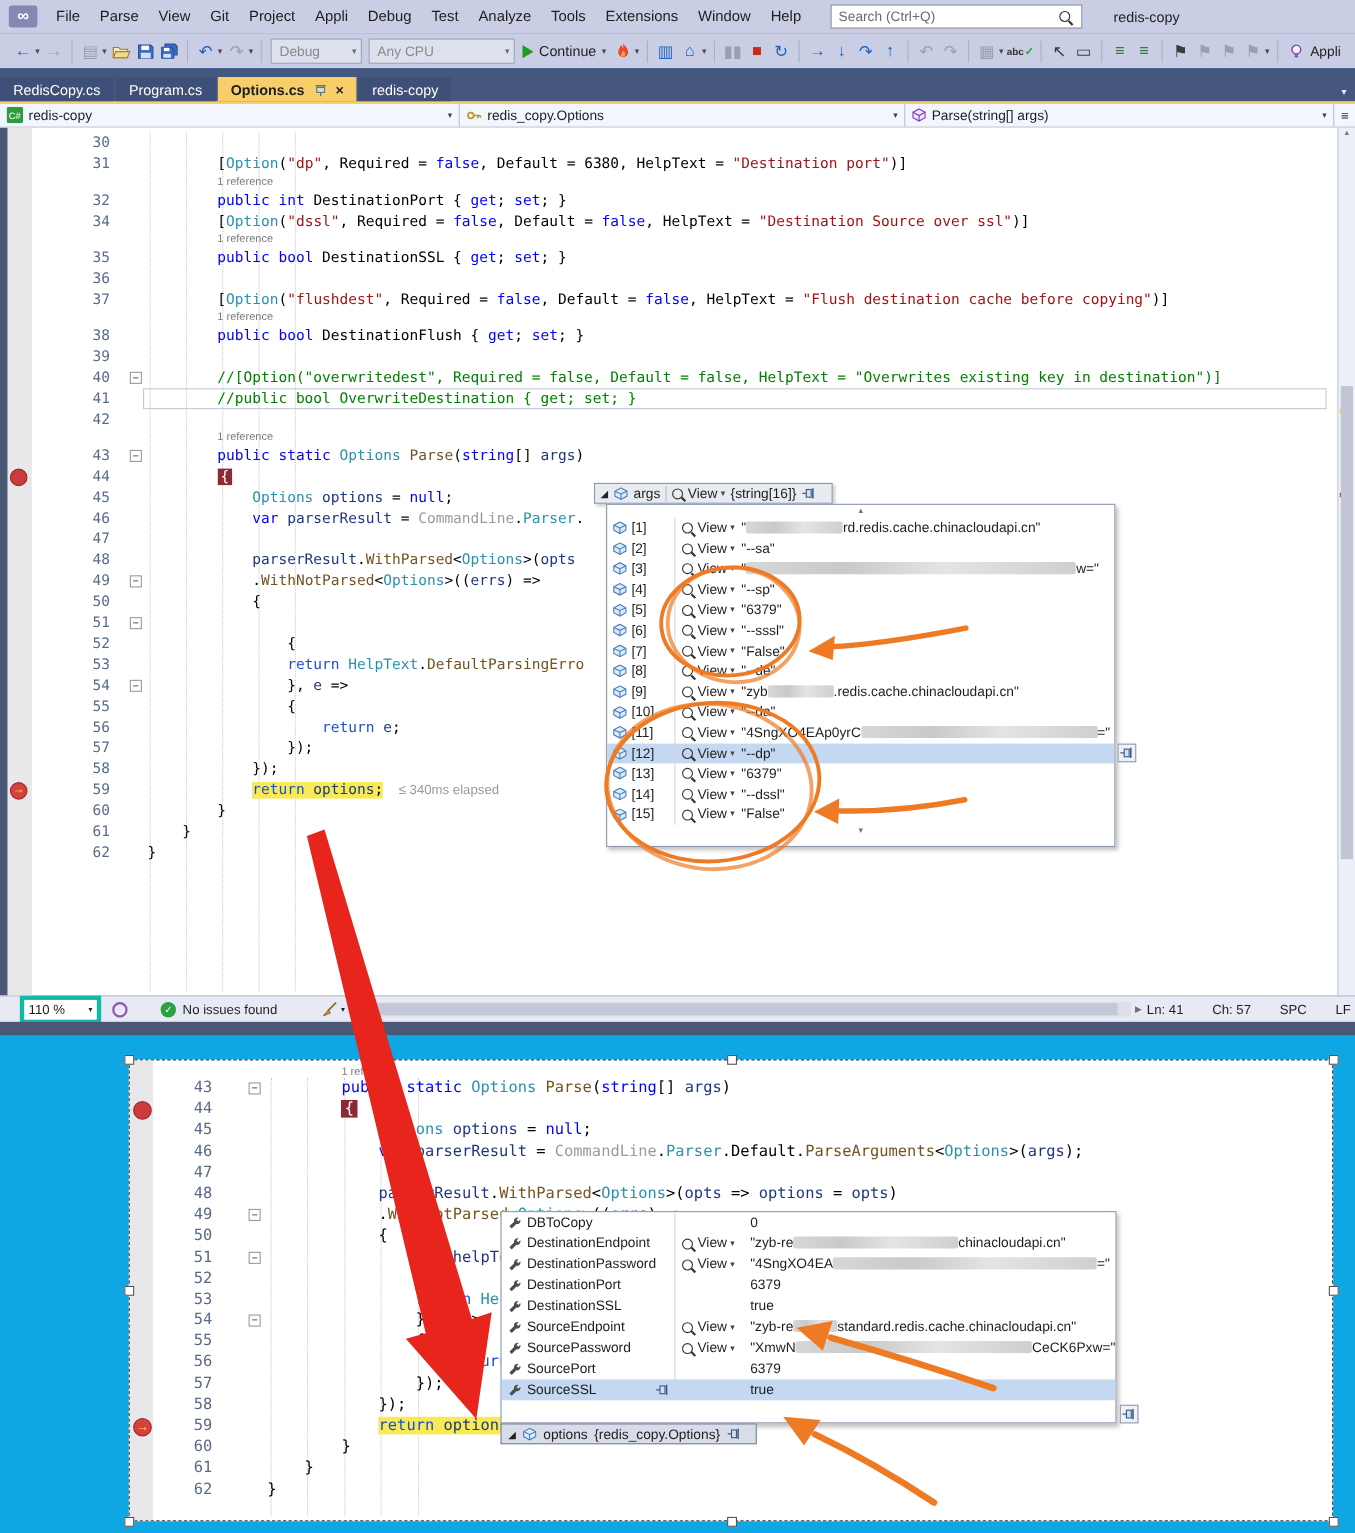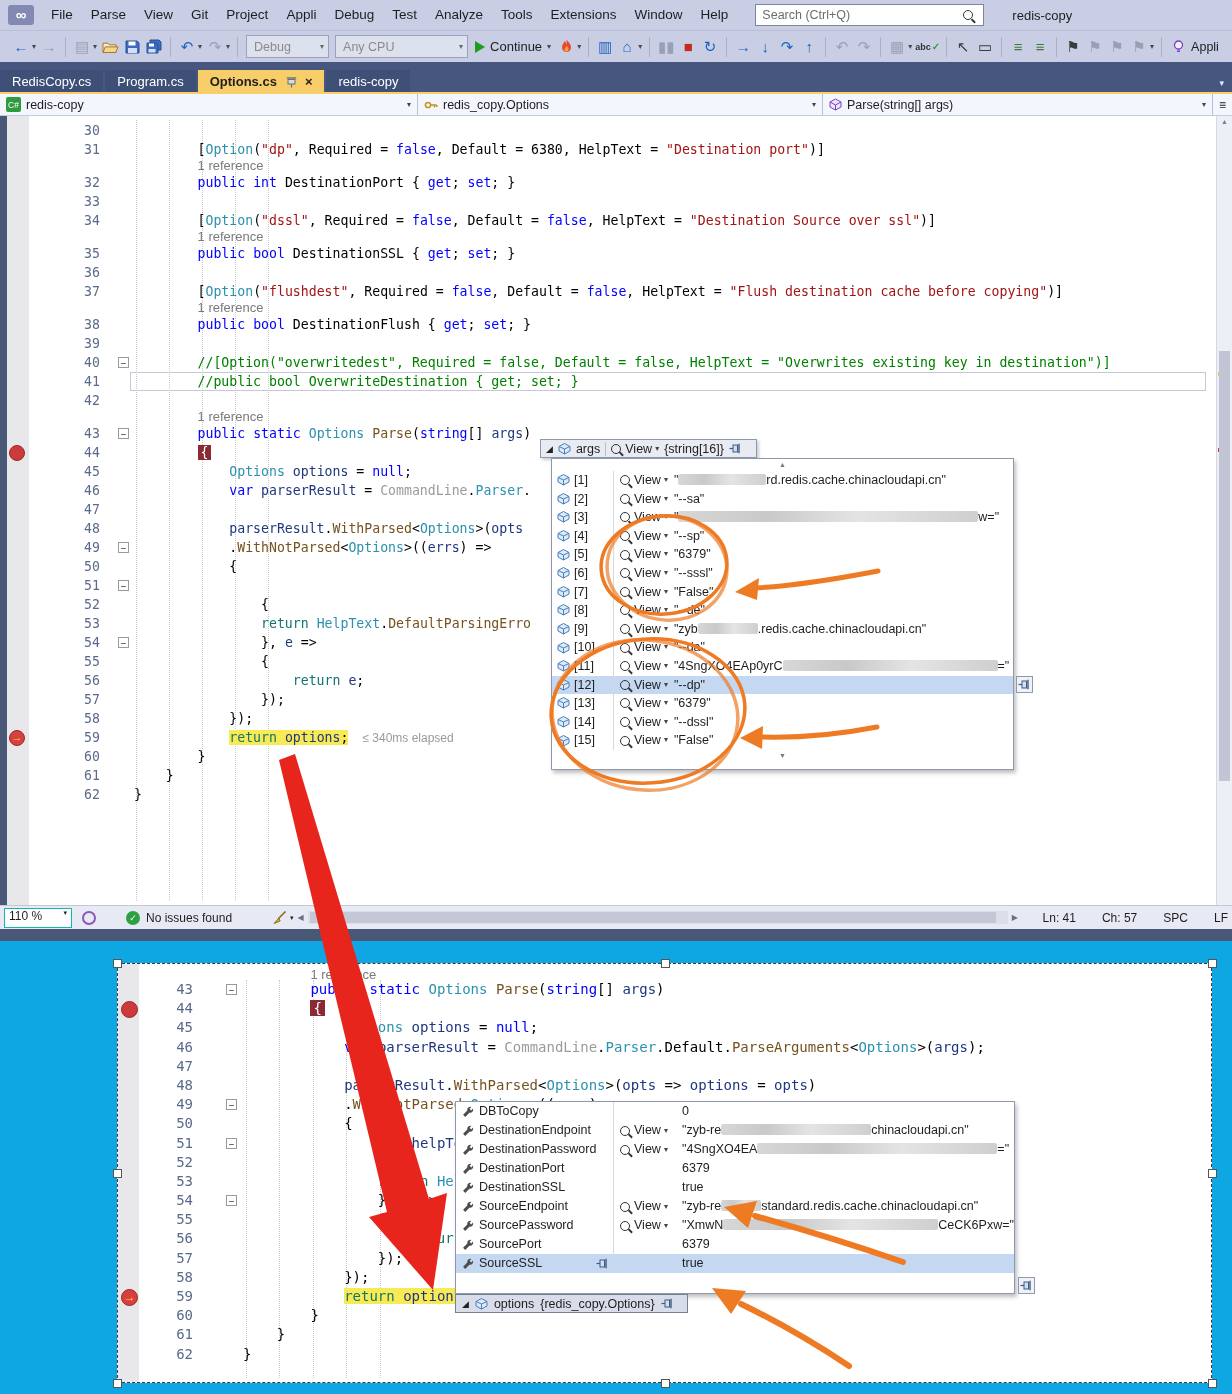--- a/index.html
+++ b/index.html
@@ -62,43 +62,43 @@
   .ed-top .num{width:100px;}
   .ed-bot .num{width:75px;}
   .foldcol{display:inline-block;position:relative;vertical-align:top;height:100%;}
   .ed-top .foldcol{width:34px;}
   .ed-bot .foldcol{width:50px;}
   .fbx{position:absolute;top:4px;width:11px;height:11px;border:1px solid #9a9a9a;background:#fff;
        font:9px/10px "DejaVu Sans Mono",monospace;text-align:center;color:#333;box-sizing:border-box;}
   .ed-top .fbx{left:18px;}
   .ed-bot .fbx{left:33px;}
   .codetxt{display:inline-block;vertical-align:top;white-space:pre;}
-  .clens{font-family:"Liberation Sans",sans-serif;font-size:13px;color:#7A7A7A;height:14px;line-height:14px;position:relative;z-index:2;}
+  .clens{font-family:"Liberation Sans",sans-serif;font-size:10px;color:#7A7A7A;height:14px;line-height:14px;position:relative;z-index:2;}
   .ed-bot .clens{height:10px;line-height:10px;overflow:hidden;}
   .sk{color:#0101fd}.st{color:#2B91AF}.ss{color:#a31515}.sc{color:#008000}.sm{color:#74531f}
-  .sv{color:#1f377f}.sn{color:#9b9b9b}.sr{color:#0f766e}.sp{color:#000}
+  .sv{color:#1f377f}.sn{color:#9b9b9b}.sr{color:#1d4ed8}.sp{color:#000}
   .sb{background:#8B2A35;color:#fff;padding:0 3px;}
   .hlwrap{background:#F7EA55;}
   .perf{color:#9a9a9a;font-family:"Liberation Sans",sans-serif;font-size:12px;margin-left:14px;}
   .curbox{position:absolute;left:130px;right:10px;top:0;bottom:0;border:1px solid #C3C9D8;pointer-events:none;}
   .gic{position:absolute;border-radius:50%;z-index:3;text-align:center;}
   .gic.bp{background:#CB3B3B;border:1px solid #9E2626;}
   .gic.cs{background:#D64040;border:1px solid #9E2626;color:#FFE11A;font-weight:bold;font-family:"Liberation Sans",sans-serif;}
   .ed-top .gic{left:9px;top:2px;width:14px;height:14px;font-size:11px;line-height:13px;}
   .ed-bot .gic{left:3px;top:2px;width:15px;height:15px;font-size:12px;line-height:14px;}
   .vg{position:absolute;top:4px;bottom:4px;border-left:1px dotted #C9C9C9;z-index:1;}
   
   .vscroll{position:absolute;left:1216px;top:116px;width:16px;height:789px;background:#ECEFF5;border-left:1px solid #D6D9E4;box-sizing:border-box;}
   .vthumb{position:absolute;left:2px;top:235px;width:11px;height:430px;background:#C2C6D4;}
   .vmark-y{position:absolute;left:1px;top:256px;width:5px;height:4px;background:#E8C83C;}
   .vmark-r{position:absolute;left:1px;top:332px;width:5px;height:4px;background:#CB3B3B;}
   .varrow{position:absolute;left:4px;top:2px;font-size:7px;color:#7a7f90;}
   .statusrow{position:absolute;left:0;top:905px;width:1232px;height:24px;background:#E7EAF4;border-top:1px solid #C2C8DA;
              display:flex;align-items:center;font-size:12px;box-sizing:border-box;}
-  .zoomcombo{width:58px;height:18px;background:#fff;border:1px solid #14b8a6;margin-left:4px;display:flex;align-items:flex-start;padding:0 4px;}
+  .zoomcombo{width:58px;height:18px;background:#fff;border:4px solid #14b8a6;margin-left:18px;display:flex;align-items:center;padding:0 4px;}
   .zoomcombo .cc{margin-left:auto;font-size:7px}
   .health{width:14px;height:14px;border-radius:50%;border:2px solid #8B57B8;margin-left:10px;box-sizing:border-box;}
   .okcheck{width:14px;height:14px;border-radius:50%;background:#2DA042;color:#fff;font-size:9px;line-height:14px;text-align:center;margin:0 6px 0 30px;}
   .cleanup{margin-left:40px;display:flex;align-items:center;}
   .hsl{font-size:8px;color:#6a7088;margin:0 4px;}
   .hscroll{height:13px;background:#DCDFEA;flex:1;max-width:700px;position:relative;}
   .hthumb{position:absolute;left:2px;top:1px;height:11px;width:98%;background:#C3C7D6;}
   .statR{margin-left:auto;display:flex;gap:26px;padding-right:4px;white-space:nowrap;}
   .darkstrip{position:absolute;left:0;top:929px;width:1232px;height:12px;background:#4A5878;}
   
@@ -323,21 +323,20 @@
     <div class="gutterstrip"></div>
     <div class="vg" style="left:136px"></div>
       <div class="vg" style="left:169px"></div>
     <div class="vg" style="left:202px"></div>
       <div class="vg" style="left:235px"></div>
     <div class="vg" style="left:268px"></div>
   <div class="edrow"><span class="num">30</span><span class="foldcol"></span><span class="codetxt"></span></div>
       <div class="edrow"><span class="num">31</span><span class="foldcol"></span><span class="codetxt">        <span class="sp">[</span><span class="st">Option</span><span class="sp">(</span><span class="ss">"dp"</span><span class="sp">, Required = </span><span class="sk">false</span><span class="sp">, Default = 6380, HelpText = </span><span class="ss">"Destination port"</span><span class="sp">)]</span></span></div>
       <div class="clens" style="padding-left: 197.6px;">1 reference</div>
       <div class="edrow"><span class="num">32</span><span class="foldcol"></span><span class="codetxt">        <span class="sk">public</span><span class="sp"> </span><span class="sk">int</span><span class="sp"> DestinationPort { </span><span class="sk">get</span><span class="sp">; </span><span class="sk">set</span><span class="sp">; }</span></span></div>
-      <div class="edrow"><span class="num">33</span><span class="foldcol"></span><span class="codetxt"></span></div>
       <div class="edrow"><span class="num">34</span><span class="foldcol"></span><span class="codetxt">        <span class="sp">[</span><span class="st">Option</span><span class="sp">(</span><span class="ss">"dssl"</span><span class="sp">, Required = </span><span class="sk">false</span><span class="sp">, Default = </span><span class="sk">false</span><span class="sp">, HelpText = </span><span class="ss">"Destination Source over ssl"</span><span class="sp">)]</span></span></div>
       <div class="clens" style="padding-left: 197.6px;">1 reference</div>
       <div class="edrow"><span class="num">35</span><span class="foldcol"></span><span class="codetxt">        <span class="sk">public</span><span class="sp"> </span><span class="sk">bool</span><span class="sp"> DestinationSSL { </span><span class="sk">get</span><span class="sp">; </span><span class="sk">set</span><span class="sp">; }</span></span></div>
       <div class="edrow"><span class="num">36</span><span class="foldcol"></span><span class="codetxt"></span></div>
       <div class="edrow"><span class="num">37</span><span class="foldcol"></span><span class="codetxt">        <span class="sp">[</span><span class="st">Option</span><span class="sp">(</span><span class="ss">"flushdest"</span><span class="sp">, Required = </span><span class="sk">false</span><span class="sp">, Default = </span><span class="sk">false</span><span class="sp">, HelpText = </span><span class="ss">"Flush destination cache before copying"</span><span class="sp">)]</span></span></div>
       <div class="clens" style="padding-left: 197.6px;">1 reference</div>
       <div class="edrow"><span class="num">38</span><span class="foldcol"></span><span class="codetxt">        <span class="sk">public</span><span class="sp"> </span><span class="sk">bool</span><span class="sp"> DestinationFlush { </span><span class="sk">get</span><span class="sp">; </span><span class="sk">set</span><span class="sp">; }</span></span></div>
       <div class="edrow"><span class="num">39</span><span class="foldcol"></span><span class="codetxt"></span></div>
       <div class="edrow"><span class="num">40</span><span class="foldcol"><span class="fbx">−</span></span><span class="codetxt">        <span class="sc">//[Option("overwritedest", Required = false, Default = false, HelpText = "Overwrites existing key in destination")]</span></span></div>
       <div class="edrow"><span class="num">41</span><span class="foldcol"></span><span class="codetxt">        <span class="sc">//public bool OverwriteDestination { get; set; }</span></span><div class="curbox"></div></div>

